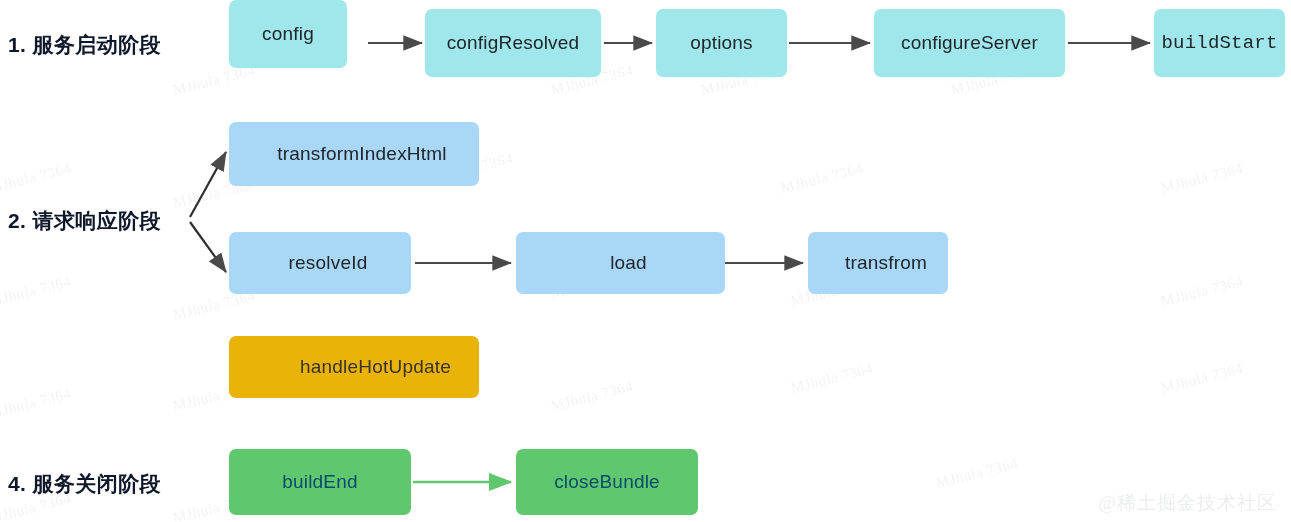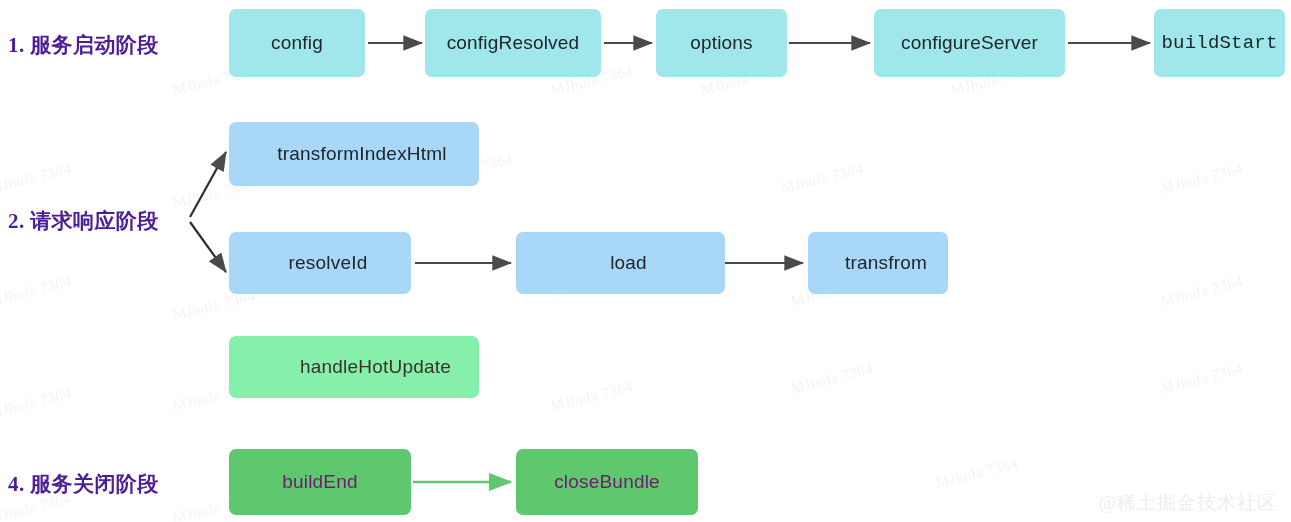--- a/index.html
+++ b/index.html
@@ -47,44 +47,44 @@
     user-select: none;
     z-index: 3;
   }
 
   
   .stage-label {
     position: absolute;
     z-index: 4;
     font-size: 21px;
     font-weight: bold;
-    color: #4c1d95;
+    color: #0f172a;
     white-space: nowrap;
     letter-spacing: 0.4px;
-    font-family: Liberation Serif, serif;
+    font-family: Liberation Sans, sans-serif;
   }
 
   
   .node {
     position: absolute;
     z-index: 4;
     border-radius: 7px;
     display: flex;
     align-items: center;
     justify-content: center;
     font-size: 19px;
     color: #20262b;
     letter-spacing: 0.2px;
     box-sizing: border-box;
     font-family: "Liberation Sans", "DejaVu Sans", sans-serif;
   }
   .node.cyan   { background: #9FE7EB; }
   .node.blue   { background: #A9D7F7; padding-left: 16px; }
-  .node.orange { background: #86efac; color: #3a332a; padding-left: 43px; }
-  .node.green  { background: #5FC76D; color: #701a75; }
+  .node.orange { background: #eab308; color: #3a332a; padding-left: 43px; }
+  .node.green  { background: #5FC76D; color: #0c4a6e; }
 
   
   .arrows {
     position: absolute;
     inset: 0;
     z-index: 2;
     pointer-events: none;
   }
 </style>
 </head>
@@ -136,21 +136,21 @@
     <line x1="190" y1="222" x2="226" y2="272" stroke="#2e2e2e" stroke-width="2.2" marker-end="url(#ah-dark)"></line>
 
     <line x1="415" y1="263" x2="511" y2="263" stroke="#4a4a4a" stroke-width="2.2" marker-end="url(#ah-dark)"></line>
     <line x1="702" y1="263" x2="803" y2="263" stroke="#4a4a4a" stroke-width="2.2" marker-end="url(#ah-dark)"></line>
 
     <line x1="413" y1="482" x2="511" y2="482" stroke="#5FC76D" stroke-width="2.6" marker-end="url(#ah-green)"></line>
   </svg>
 
   <div class="stage-label" style="left:8px; top:31px;">1. 服务启动阶段</div>
 
-  <div class="node cyan" style="left:229px; top:9px;  width:136px; height:68px;">config</div>
+  <div class="node cyan" style="left:229px; top:0;  width:118px; height:68px;">config</div>
   <div class="node cyan" style="left:425px; top:9px;  width:176px; height:68px;">configResolved</div>
   <div class="node cyan" style="left:656px; top:9px;  width:131px; height:68px;">options</div>
   <div class="node cyan" style="left:874px; top:9px;  width:191px; height:68px;">configureServer</div>
   <div class="node cyan" style="left:1154px; top:9px; width:131px; height:68px;font-family:Liberation Mono, monospace;">buildStart</div>
 
   <div class="stage-label" style="left:8px; top:207px;">2. 请求响应阶段</div>
 
   <div class="node blue" style="left:229px; top:122px; width:250px; height:64px;">transformIndexHtml</div>
   <div class="node blue" style="left:229px; top:232px; width:182px; height:62px;">resolveId</div>
   <div class="node blue" style="left:516px; top:232px; width:209px; height:62px;">load</div>

